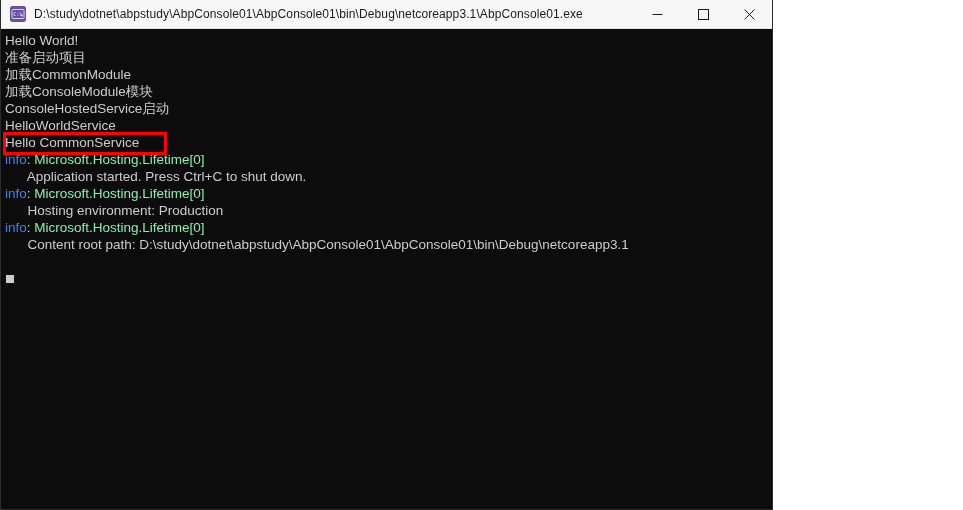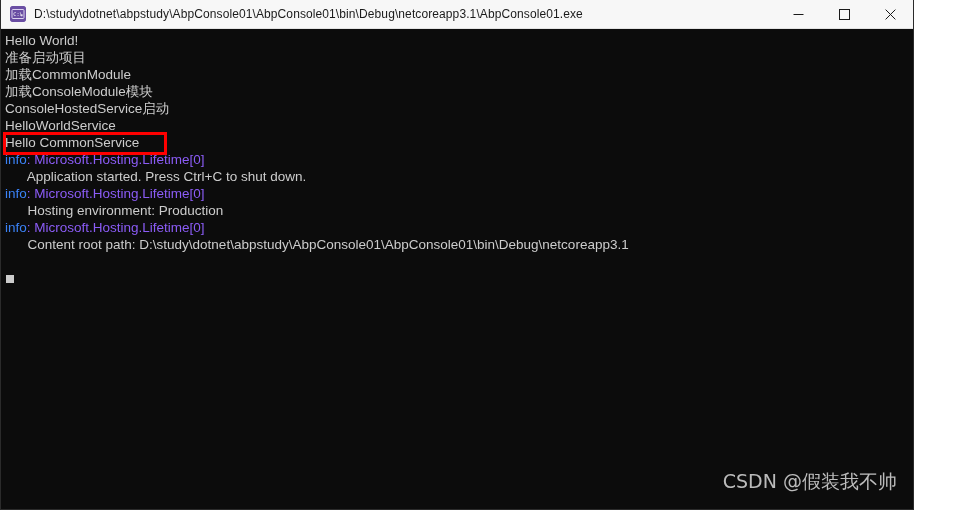--- a/index.html
+++ b/index.html
@@ -10,21 +10,21 @@
   body {
     width: 963px;
     height: 510px;
     overflow: hidden;
     font-family: "Liberation Sans", sans-serif;
   }
 
   
   .window {
     position: relative;
-    width: 914px;
+    width: 773px;
     height: 510px;
     box-sizing: border-box;
     background: #0c0c0c;
     display: flex;
     flex-direction: column;
     border-left: 1px solid #2b2b2b;
     border-right: 1px solid #2b2b2b;
     border-bottom: 1px solid #2b2b2b;
   }
 
@@ -90,21 +90,21 @@
     margin: 0;
     font-family: Liberation Sans, sans-serif;
     font-size: 13.5px;
     line-height: 17px;
     color: #cccccc;
     white-space: pre;
     letter-spacing: 0px;
   }
   .console-line { height: 17px; }
   .tok-info { color: #3b82f6; }
-  .tok-default { color: #8b5cf6; }
+  .tok-default { color: #86efac; }
 
   
   .cursor {
     position: absolute;
     left: 5px;
     width: 8px;
     height: 8px;
     background: #cccccc;
   }
 
@@ -167,16 +167,15 @@
   </div>
 
   <div class="console">
 
     <div class="console-text" id="console-text"><div class="console-line">Hello World!</div><div class="console-line">准备启动项目</div><div class="console-line">加载CommonModule</div><div class="console-line">加载ConsoleModule模块</div><div class="console-line">ConsoleHostedService启动</div><div class="console-line">HelloWorldService</div><div class="console-line">Hello CommonService</div><div class="console-line"><span class="tok-info">info</span><span class="tok-default">: Microsoft.Hosting.Lifetime[0]</span></div><div class="console-line">      Application started. Press Ctrl+C to shut down.</div><div class="console-line"><span class="tok-info">info</span><span class="tok-default">: Microsoft.Hosting.Lifetime[0]</span></div><div class="console-line">      Hosting environment: Production</div><div class="console-line"><span class="tok-info">info</span><span class="tok-default">: Microsoft.Hosting.Lifetime[0]</span></div><div class="console-line">      Content root path: D:\study\dotnet\abpstudy\AbpConsole01\AbpConsole01\bin\Debug\netcoreapp3.1</div></div>
 
     <div class="cursor" id="console-cursor" style="top: 246px;"></div>
 
     <div class="annotation-box" id="annotation-box" style="border-color: rgb(255, 0, 0); left: 2px; top: 103px; width: 164px; height: 23px;"></div>
 
-    <div class="watermark">CSDN @假装我不帅</div>
   </div>
 
 </div>
 
 </body></html>

